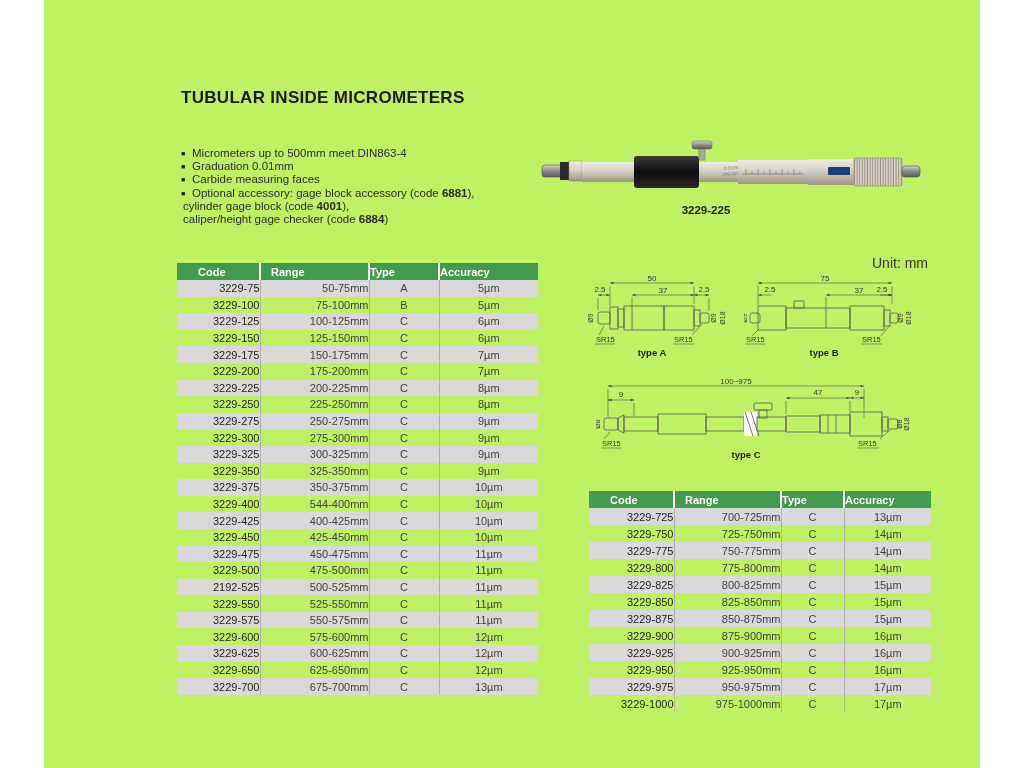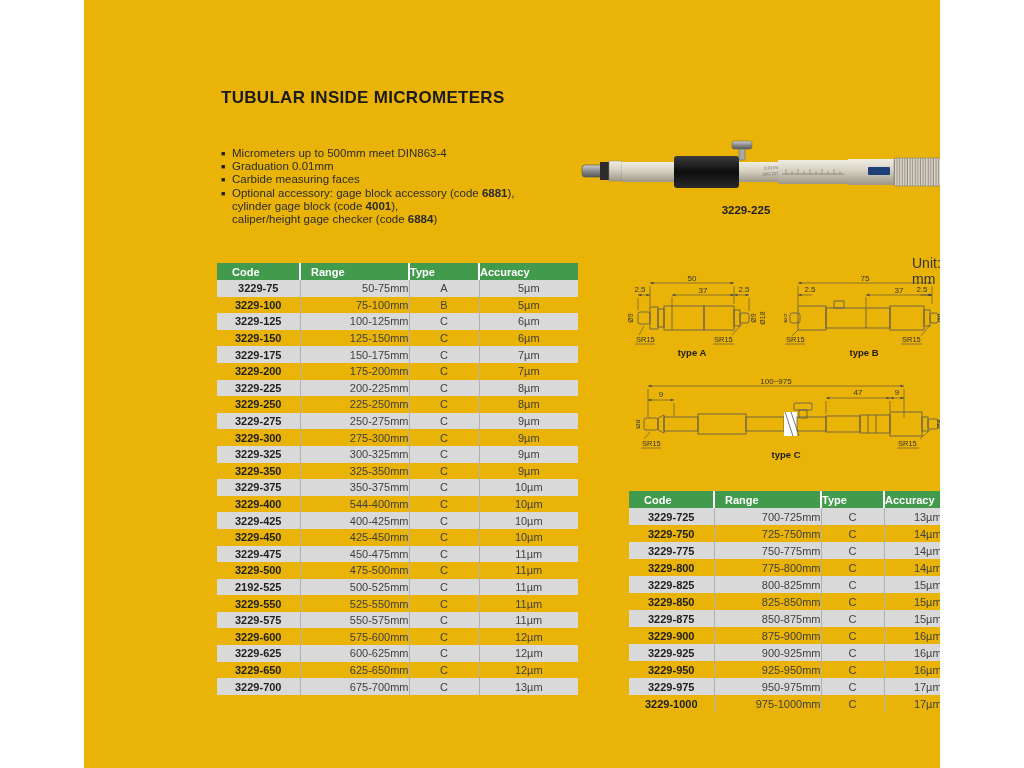--- a/index.html
+++ b/index.html
@@ -2,31 +2,31 @@
 <html style="--header-green: #429a4d; --row-alt-gray: #d9d9d9;"><head>
 <meta charset="utf-8">
 <style>
   :root{
     --header-green:#429a4d;
     --row-alt-gray:#d9d9d9;
   }
   *{margin:0;padding:0;box-sizing:border-box;}
   html,body{background:#fff;}
   body{font-family:"Liberation Sans",sans-serif;}
-  #page{position:relative;width:856px;height:768px;background:#eab308;overflow:hidden;margin:0 auto;}
+  #page{position:relative;width:936px;height:768px;background:#bef264;overflow:hidden;margin:0 auto;}
 
   
   .page-title{position:absolute;left:137px;top:88px;font-size:17px;font-weight:bold;
     color:#1b1b1b;letter-spacing:.3px;}
 
   
   .features{position:absolute;left:137px;top:147px;font-size:11.5px;color:#2c2c2c;line-height:13.2px;}
   .feat-row{display:flex;}
   .feat-marker{width:11px;font-size:7px;line-height:13.2px;color:#1d1d1d;}
-  .feat-cont{margin-left:11px;}
+  .feat-cont{margin-left:2px;}
   .code-bold{font-weight:bold;}
 
   
   .product-photo{position:absolute;left:492px;top:134px;}
   .product-caption{position:absolute;left:492px;top:204px;width:340px;text-align:center;
     font-size:11.5px;font-weight:bold;color:#222;}
 
   
   .unit-label{position:absolute;left:828px;top:255px;font-size:14px;color:#333;}
   .diag{position:absolute;}
@@ -46,24 +46,24 @@
   #table-left{left:133px;top:263px;width:361px;}
   #table-right{left:545px;top:491px;width:342px;}
   .spec-table th{background:var(--header-green);color:#fff;font-size:11px;font-weight:bold;
     height:17px;padding:0;}
   .spec-table th+th{border-left:2px solid #fff;margin-left:35px;}
   .spec-table td{font-size:11px;color:#3f3f3f;padding:0;white-space:nowrap;overflow:hidden;}
   #table-left td{height:16.6px;}
   #table-right td{height:17px;}
   .spec-table td+td{border-left:1px solid #b0b0b0;}
   .spec-table tbody tr:nth-child(odd){background:var(--row-alt-gray);}
-  .spec-table th:first-child{text-align:left;padding-left:15px;}
+  .spec-table th:first-child{text-align:left;padding-left:21px;}
   .spec-table th:nth-child(2){text-align:left;padding-left:10px;}
   .spec-table th:nth-child(3),.spec-table th:nth-child(4){text-align:left;}
-  .spec-table td:first-child{font-weight:bold;color:#1f1f1f;text-align:center;}
+  .spec-table td:first-child{font-weight:normal;color:#1f1f1f;text-align:right;}
   .spec-table td:nth-child(2){text-align:right;padding-left:2px;}
   .spec-table td:nth-child(3),.spec-table td:nth-child(4){text-align:center;}
 </style>
 </head>
 <body>
 
 <svg width="0" height="0" style="position:absolute" aria-hidden="true">
   <defs>
     <marker id="mA" viewBox="0 0 10 10" refX="9" refY="5" markerWidth="6.5" markerHeight="6.5" orient="auto-start-reverse">
       <path d="M0,1.5 L9,5 L0,8.5 z" fill="#4a4a4a"></path>

